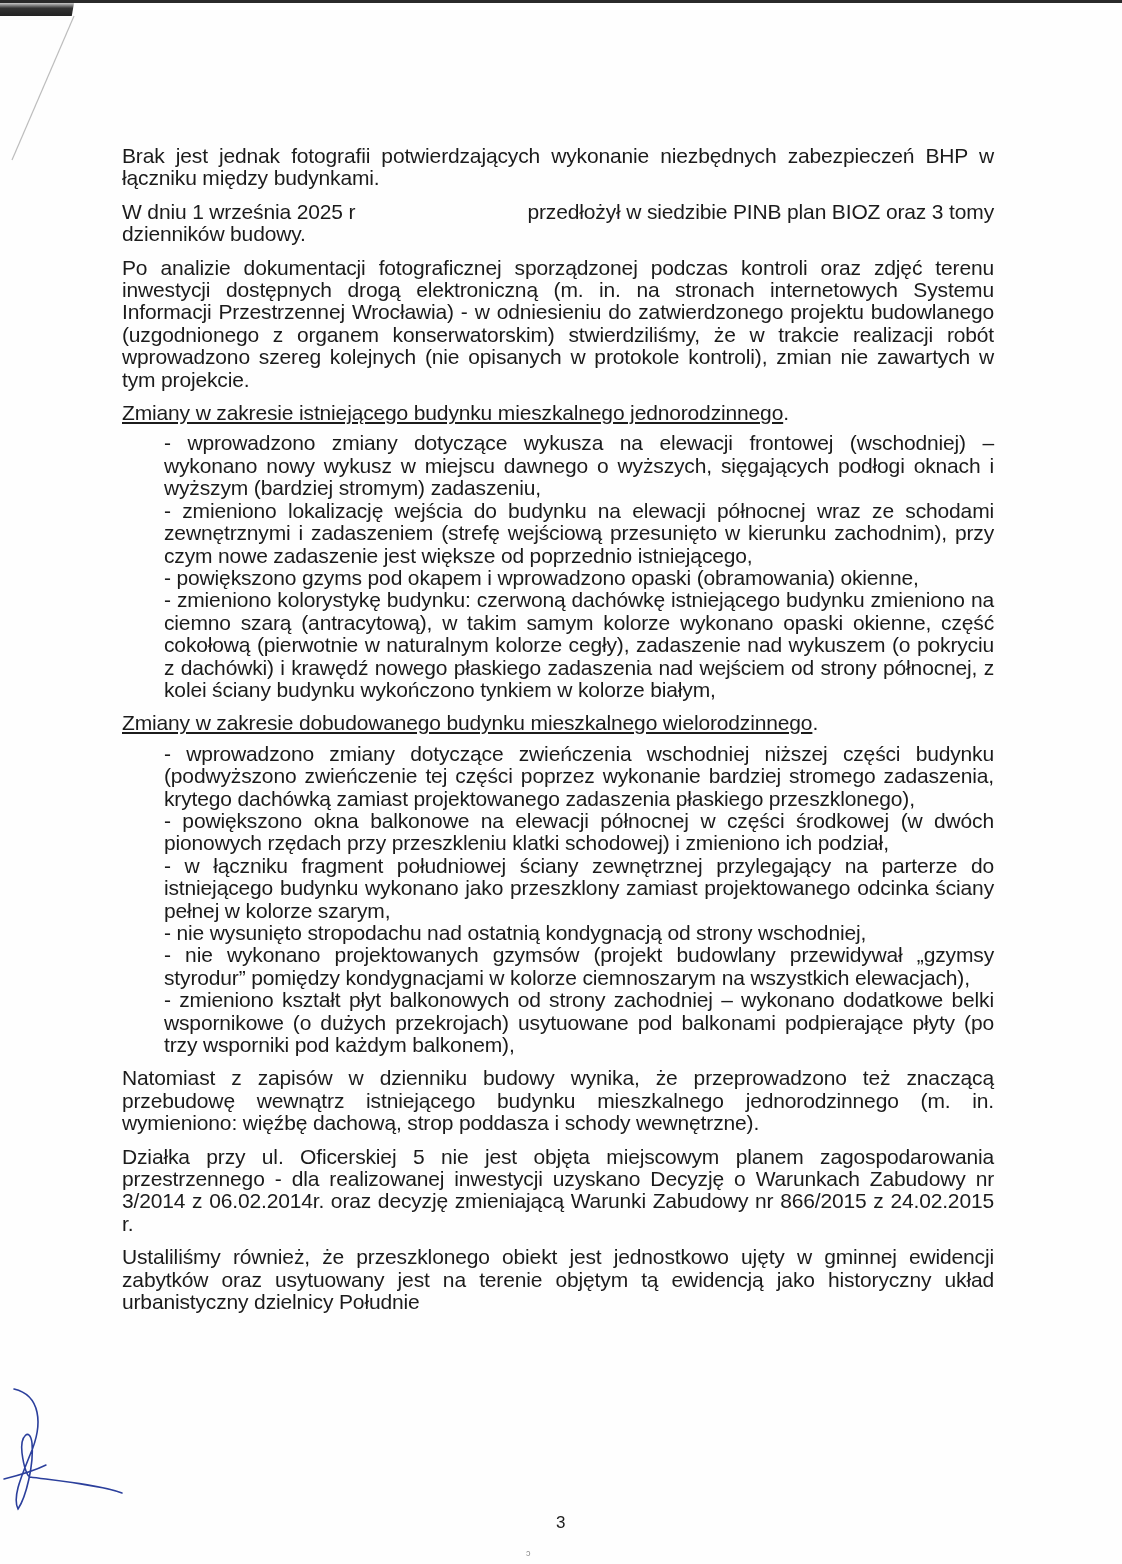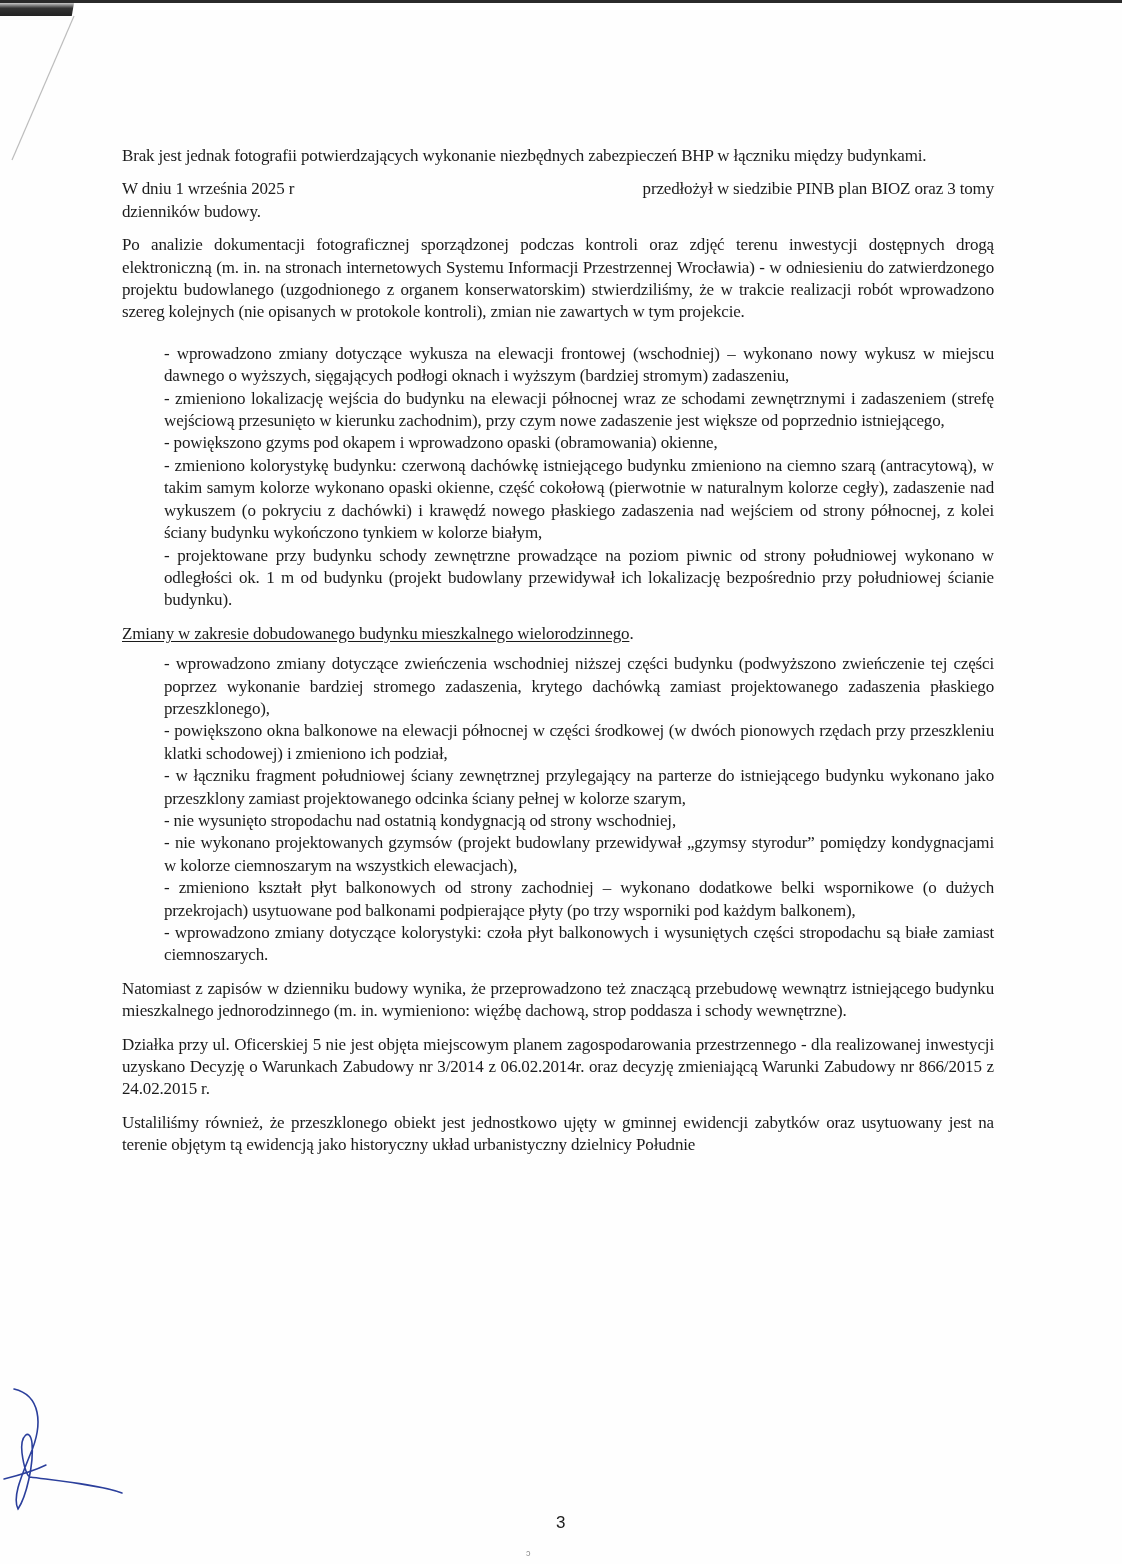--- a/index.html
+++ b/index.html
@@ -1,21 +1,21 @@
 <!DOCTYPE html>
 <html><head>
 <meta charset="utf-8">
 <style>
   html, body { margin: 0; padding: 0; background: #ffffff; }
   body { width: 1122px; height: 1564px; position: relative; overflow: hidden; }
   .page { position: absolute; left: 0; top: 0; width: 1122px; height: 1564px; background: #fefefe; }
   .top-band { position: absolute; left: 0; top: 0; width: 1122px; height: 3px; background: #2a2a2a; }
   .top-band-left { position: absolute; left: 0; top: 3px; width: 74px; height: 13px; background: linear-gradient(#c8c8c8, #333 40%, #222); clip-path: polygon(0 0, 100% 0, 97% 100%, 0 100%); }
   .scan-line { position: absolute; left: 0; top: 0; width: 1122px; height: 200px; pointer-events: none; }
-  .text { position: absolute; left: 122px; width: 872px; font-family: Liberation Serif, serif; font-size: 17px; line-height: 22.4px; color: #1b1b1b; letter-spacing: -0.15px; }
+  .text { position: absolute; left: 122px; width: 872px; font-family: Liberation Sans, sans-serif; font-size: 21px; line-height: 22.4px; color: #1b1b1b; letter-spacing: -0.15px; }
   .p { margin: 0; text-align: justify; }
   .gap { height: 11px; }
   .heading { margin: 0; text-decoration: underline; text-underline-offset: 2px; }
   .items { margin: 0 0 0 42px; }
   .item { margin: 0; text-align: justify; }
   .date-line { display: flex; justify-content: space-between; text-align: right; }
   .page-number { position: absolute; left: 556px; top: 1513px; font-family: "Liberation Sans", sans-serif; font-size: 17px; color: #1b1b1b; }
   .bottom-mark { position: absolute; left: 526px; top: 1548px; font-family: "Liberation Sans", sans-serif; font-size: 9px; color: #888; }
   .signature { position: absolute; left: 0; top: 1385px; width: 140px; height: 130px; }
 </style>
@@ -33,39 +33,38 @@
     <p class="p">Brak jest jednak fotografii potwierdzających wykonanie niezbędnych zabezpieczeń BHP w łączniku między budynkami.</p>
     <div class="gap"></div>
     <div class="date-line">
       <span>W dniu 1 września 2025 r</span>
       <span>przedłożył w siedzibie PINB plan BIOZ oraz 3 tomy</span>
     </div>
     <p class="p">dzienników budowy.</p>
     <div class="gap"></div>
     <p class="p">Po analizie dokumentacji fotograficznej sporządzonej podczas kontroli oraz zdjęć terenu inwestycji dostępnych drogą elektroniczną (m. in. na stronach internetowych Systemu Informacji Przestrzennej Wrocławia) - w odniesieniu do zatwierdzonego projektu budowlanego (uzgodnionego z organem konserwatorskim) stwierdziliśmy, że w trakcie realizacji robót wprowadzono szereg kolejnych (nie opisanych w protokole kontroli), zmian nie zawartych w tym projekcie.</p>
     <div class="gap"></div>
+    <p class="heading"><span>Zmiany w zakresie  istniejącego budynku mieszkalnego jednorodzinnego</span><span style="text-decoration:none;display:inline-block;">.</span></p>
     <div class="gap" style="height:8px;"></div>
     <div class="items">
       <p class="item">- wprowadzono zmiany dotyczące wykusza na elewacji frontowej (wschodniej) – wykonano nowy wykusz w miejscu dawnego o wyższych, sięgających podłogi oknach i wyższym (bardziej stromym) zadaszeniu,</p>
       <p class="item">- zmieniono lokalizację wejścia do budynku na elewacji północnej wraz ze schodami zewnętrznymi i zadaszeniem (strefę wejściową przesunięto w kierunku zachodnim), przy czym nowe zadaszenie jest większe od poprzednio istniejącego,</p>
       <p class="item">- powiększono gzyms pod okapem i wprowadzono opaski (obramowania) okienne,</p>
       <p class="item">- zmieniono kolorystykę budynku: czerwoną dachówkę istniejącego budynku zmieniono na ciemno szarą (antracytową), w takim samym kolorze wykonano opaski okienne, część cokołową (pierwotnie w naturalnym kolorze cegły), zadaszenie nad wykuszem (o pokryciu z dachówki) i krawędź nowego płaskiego zadaszenia nad wejściem od strony północnej, z kolei ściany budynku wykończono tynkiem w kolorze białym,</p>
-      <p class="item">- projektowane przy budynku schody zewnętrzne prowadzące na poziom piwnic od strony południowej wykonano w odległości ok. 1 m od budynku (projekt budowlany przewidywał ich lokalizację bezpośrednio przy południowej ścianie budynku).</p>
     </div>
     <div class="gap"></div>
     <p class="heading"><span>Zmiany w zakresie  dobudowanego budynku mieszkalnego wielorodzinnego</span><span style="text-decoration:none;display:inline-block;">.</span></p>
     <div class="gap" style="height:8px;"></div>
     <div class="items">
       <p class="item">- wprowadzono zmiany dotyczące zwieńczenia wschodniej niższej części budynku (podwyższono zwieńczenie tej części poprzez wykonanie bardziej stromego zadaszenia, krytego dachówką zamiast projektowanego zadaszenia płaskiego przeszklonego),</p>
       <p class="item">- powiększono okna balkonowe na elewacji północnej w części środkowej (w dwóch pionowych rzędach przy przeszkleniu klatki schodowej) i zmieniono ich podział,</p>
       <p class="item">- w łączniku fragment południowej ściany zewnętrznej przylegający na parterze do istniejącego budynku wykonano jako przeszklony zamiast projektowanego odcinka ściany pełnej w kolorze szarym,</p>
       <p class="item">- nie wysunięto stropodachu nad ostatnią kondygnacją od strony wschodniej,</p>
       <p class="item">- nie wykonano projektowanych gzymsów (projekt budowlany przewidywał „gzymsy styrodur” pomiędzy kondygnacjami w kolorze ciemnoszarym na wszystkich elewacjach),</p>
       <p class="item">- zmieniono kształt płyt balkonowych od strony zachodniej – wykonano dodatkowe belki wspornikowe (o dużych przekrojach) usytuowane pod balkonami podpierające płyty (po trzy wsporniki pod każdym balkonem),</p>
-      <p class="item">- wprowadzono zmiany dotyczące kolorystyki: czoła płyt balkonowych i wysuniętych części stropodachu są białe zamiast ciemnoszarych.</p>
     </div>
     <div class="gap"></div>
     <p class="p">Natomiast z zapisów w dzienniku budowy wynika, że przeprowadzono też znaczącą przebudowę wewnątrz istniejącego budynku mieszkalnego jednorodzinnego (m. in. wymieniono: więźbę dachową, strop poddasza i schody wewnętrzne).</p>
     <div class="gap"></div>
     <p class="p">Działka przy ul. Oficerskiej 5 nie jest objęta miejscowym planem zagospodarowania przestrzennego - dla realizowanej inwestycji uzyskano Decyzję o Warunkach Zabudowy nr 3/2014 z 06.02.2014r. oraz decyzję zmieniającą Warunki Zabudowy nr 866/2015 z 24.02.2015 r.</p>
     <div class="gap"></div>
     <p class="p">Ustaliliśmy również, że przeszklonego obiekt jest jednostkowo ujęty w gminnej ewidencji zabytków oraz usytuowany jest na terenie objętym tą ewidencją jako historyczny układ urbanistyczny dzielnicy Południe</p>
   </div>
 
   <svg class="signature" viewBox="0 0 140 130">

